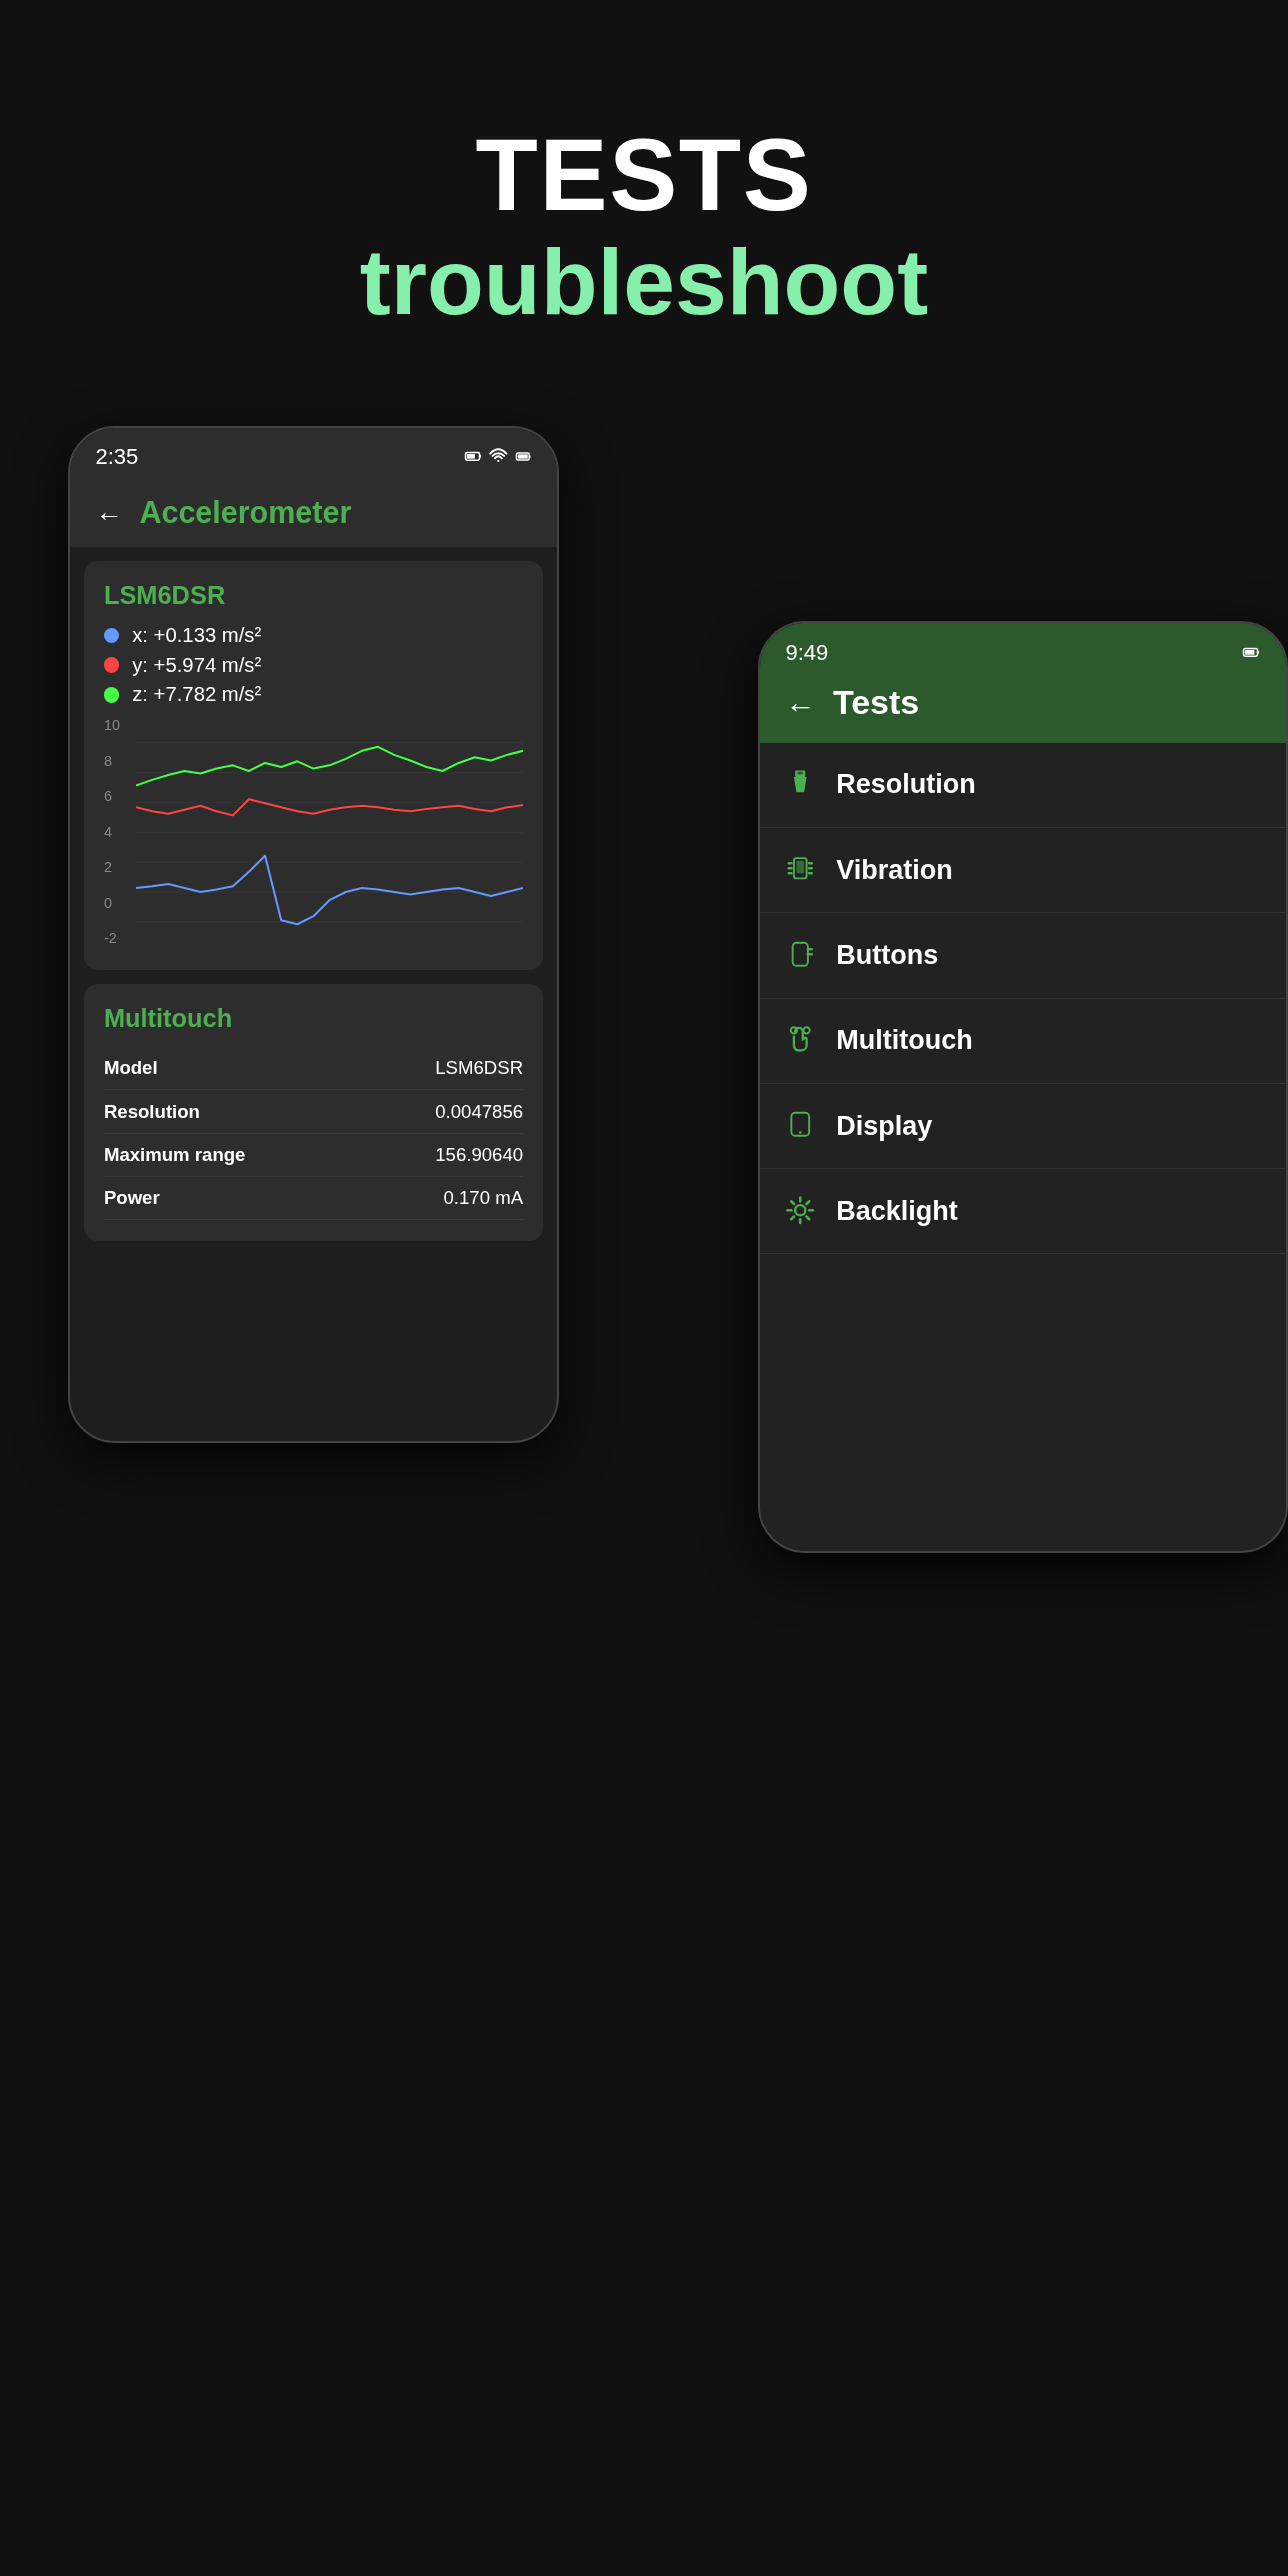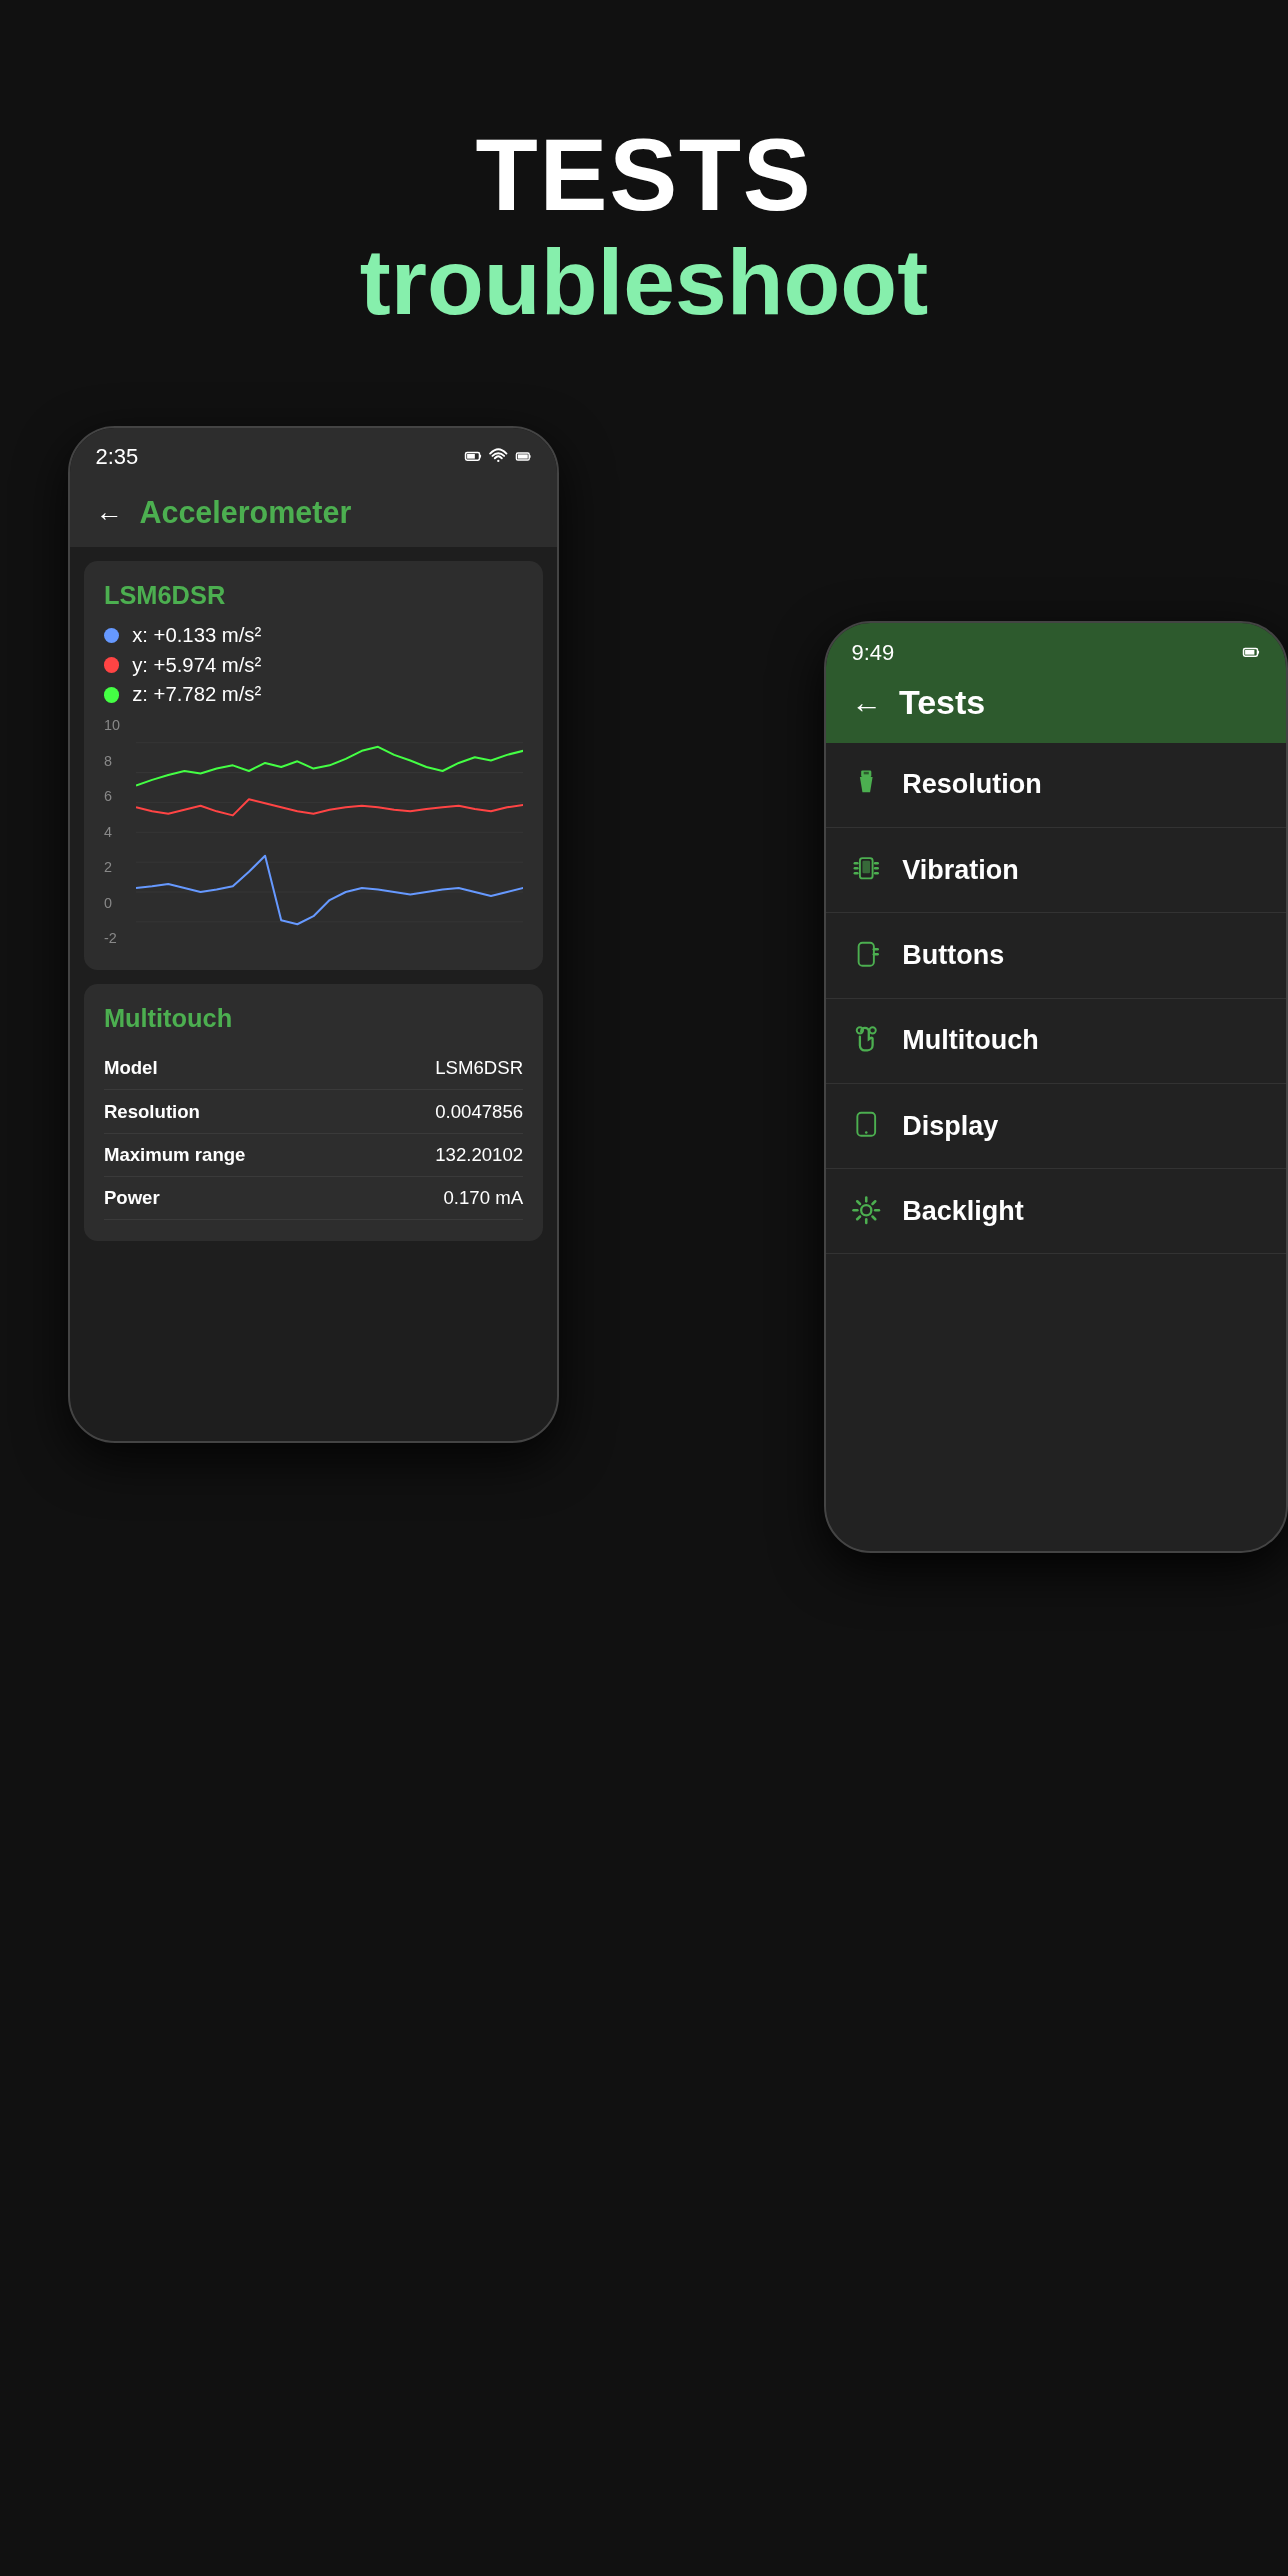--- a/index.html
+++ b/index.html
@@ -159,21 +159,21 @@
     .info-value {
       color: #ffffff;
       font-size: 18.6px;
     }
 
     
     .phone-right {
       position: absolute;
       right: 0px;
       top: 237px;
-      width: 464px;
+      width: 530px;
       height: 932px;
       background: #2a2a2a;
       border-radius: 47px;
       overflow: hidden;
       box-shadow: 0 17px 51px rgba(0,0,0,0.9);
       border: 2.5px solid #444;
     }
 
     .phone-right-inner {
       width: 100%;
@@ -318,21 +318,21 @@
         <div class="info-row">
           <span class="info-label">Model</span>
           <span class="info-value">LSM6DSR</span>
         </div>
         <div class="info-row">
           <span class="info-label">Resolution</span>
           <span class="info-value">0.0047856</span>
         </div>
         <div class="info-row">
           <span class="info-label">Maximum range</span>
-          <span class="info-value">132.20102</span>
+          <span class="info-value">156.90640</span>
         </div>
         <div class="info-row">
           <span class="info-label">Power</span>
           <span class="info-value">0.170 mA</span>
         </div>
       </div>
 
     </div>
   </div>
 

